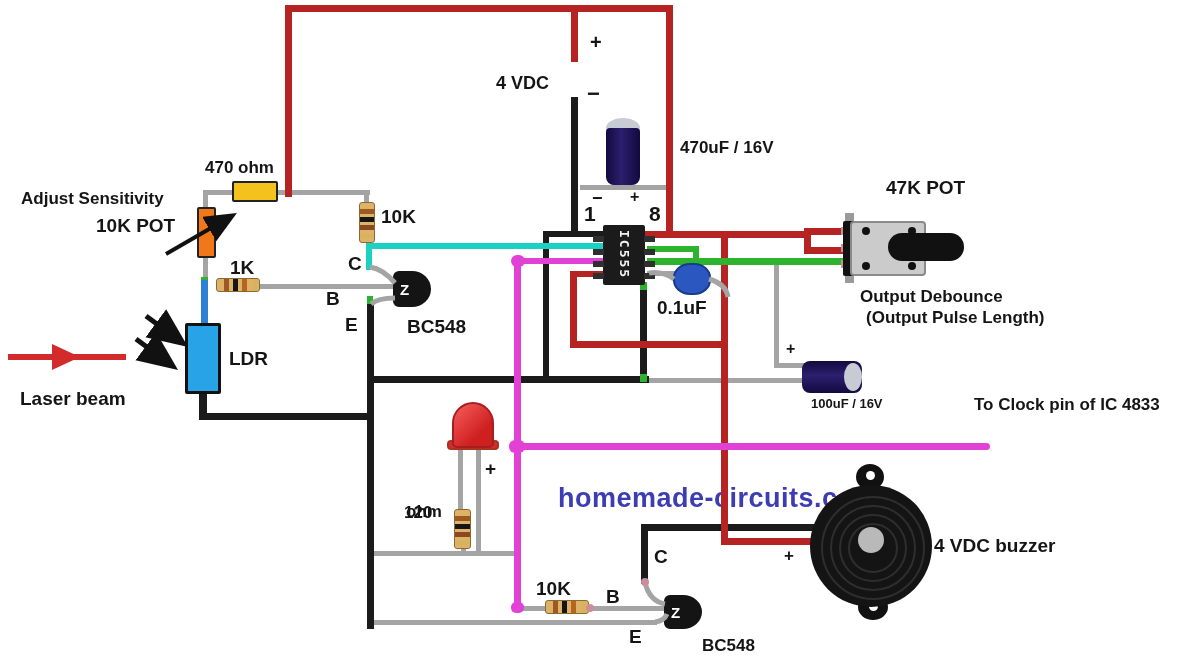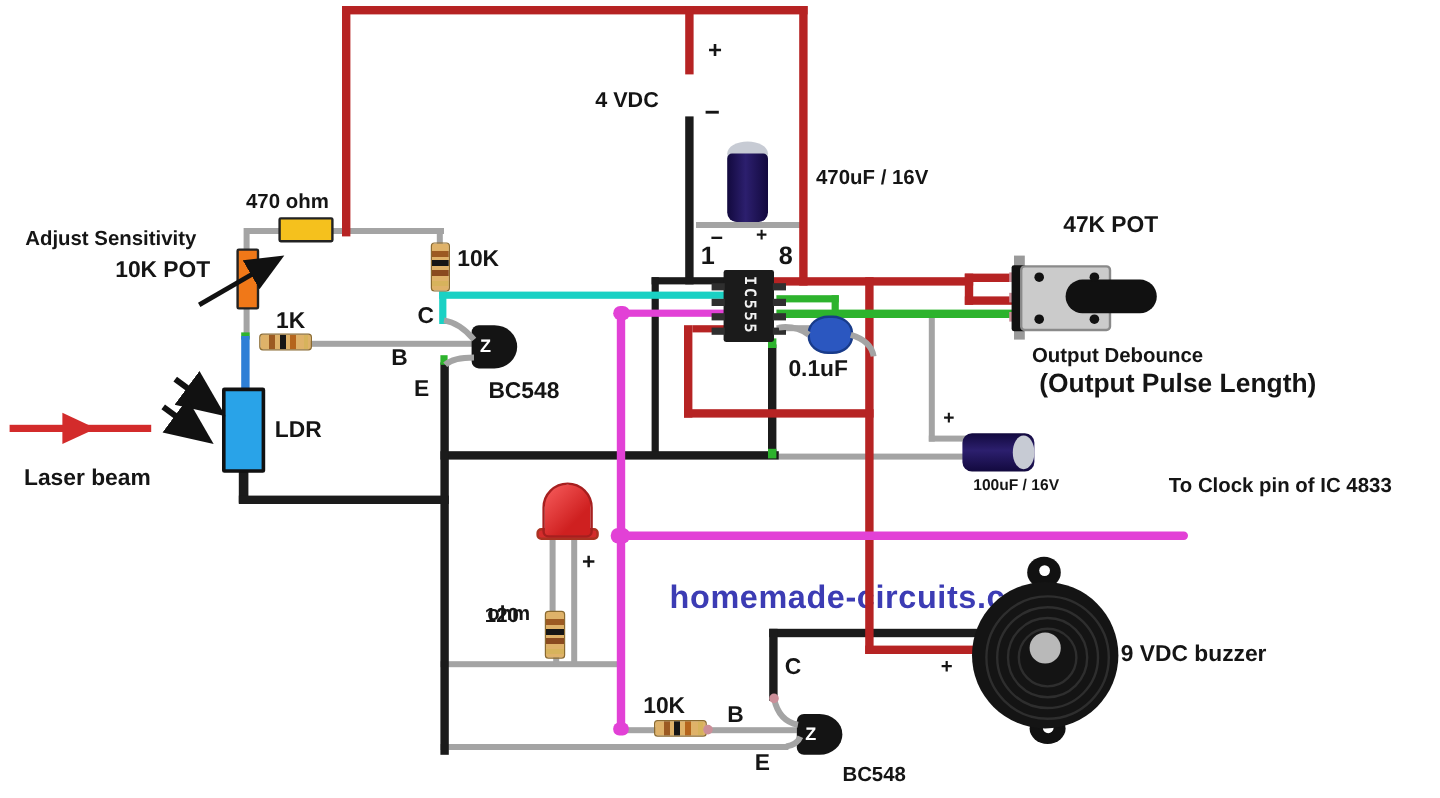--- a/index.html
+++ b/index.html
@@ -202,28 +202,28 @@
   <div class="t" style="left:496px;top:74px;font-size:18px">4 VDC</div>
   <div class="t" style="left:587px;top:83px;font-size:22px">−</div>
   <div class="t" style="left:680px;top:139px;font-size:17px">470uF / 16V</div>
   <div class="t" style="left:592px;top:189px;font-size:18px">−</div>
   <div class="t" style="left:630px;top:189px;font-size:16px">+</div>
   <div class="t" style="left:584px;top:203px;font-size:21px">1</div>
   <div class="t" style="left:649px;top:203px;font-size:21px">8</div>
   <div class="t" style="left:657px;top:298px;font-size:19px">0.1uF</div>
   <div class="t" style="left:886px;top:178px;font-size:19px">47K POT</div>
   <div class="t" style="left:860px;top:288px;font-size:17px">Output Debounce</div>
-  <div class="t" style="left:866px;top:309px;font-size:22px">(Output Pulse Length)</div>
+  <div class="t" style="left:866px;top:309px;font-size:17px">(Output Pulse Length)</div>
   <div class="t" style="left:786px;top:341px;font-size:16px">+</div>
   <div class="t" style="left:811px;top:397px;font-size:13px">100uF / 16V</div>
   <div class="t" style="left:974px;top:396px;font-size:17px">To Clock pin of IC 4833</div>
   <div class="t" style="left:404px;top:504px;font-size:17px">120</div>
   <div class="t" style="left:406px;top:503px;font-size:17px">ohm</div>
   <div class="t" style="left:485px;top:459px;font-size:19px">+</div>
   <div class="t" style="left:536px;top:579px;font-size:19px">10K</div>
   <div class="t" style="left:606px;top:587px;font-size:19px">B</div>
   <div class="t" style="left:654px;top:547px;font-size:19px">C</div>
   <div class="t" style="left:629px;top:627px;font-size:19px">E</div>
   <div class="t" style="left:702px;top:637px;font-size:17px">BC548</div>
   <div class="t" style="left:784px;top:547px;font-size:17px">+</div>
-  <div class="t" style="left:934px;top:536px;font-size:19px">9 VDC buzzer</div>
+  <div class="t" style="left:934px;top:536px;font-size:19px">4 VDC buzzer</div>
 
 </div>
 
 </body></html>

